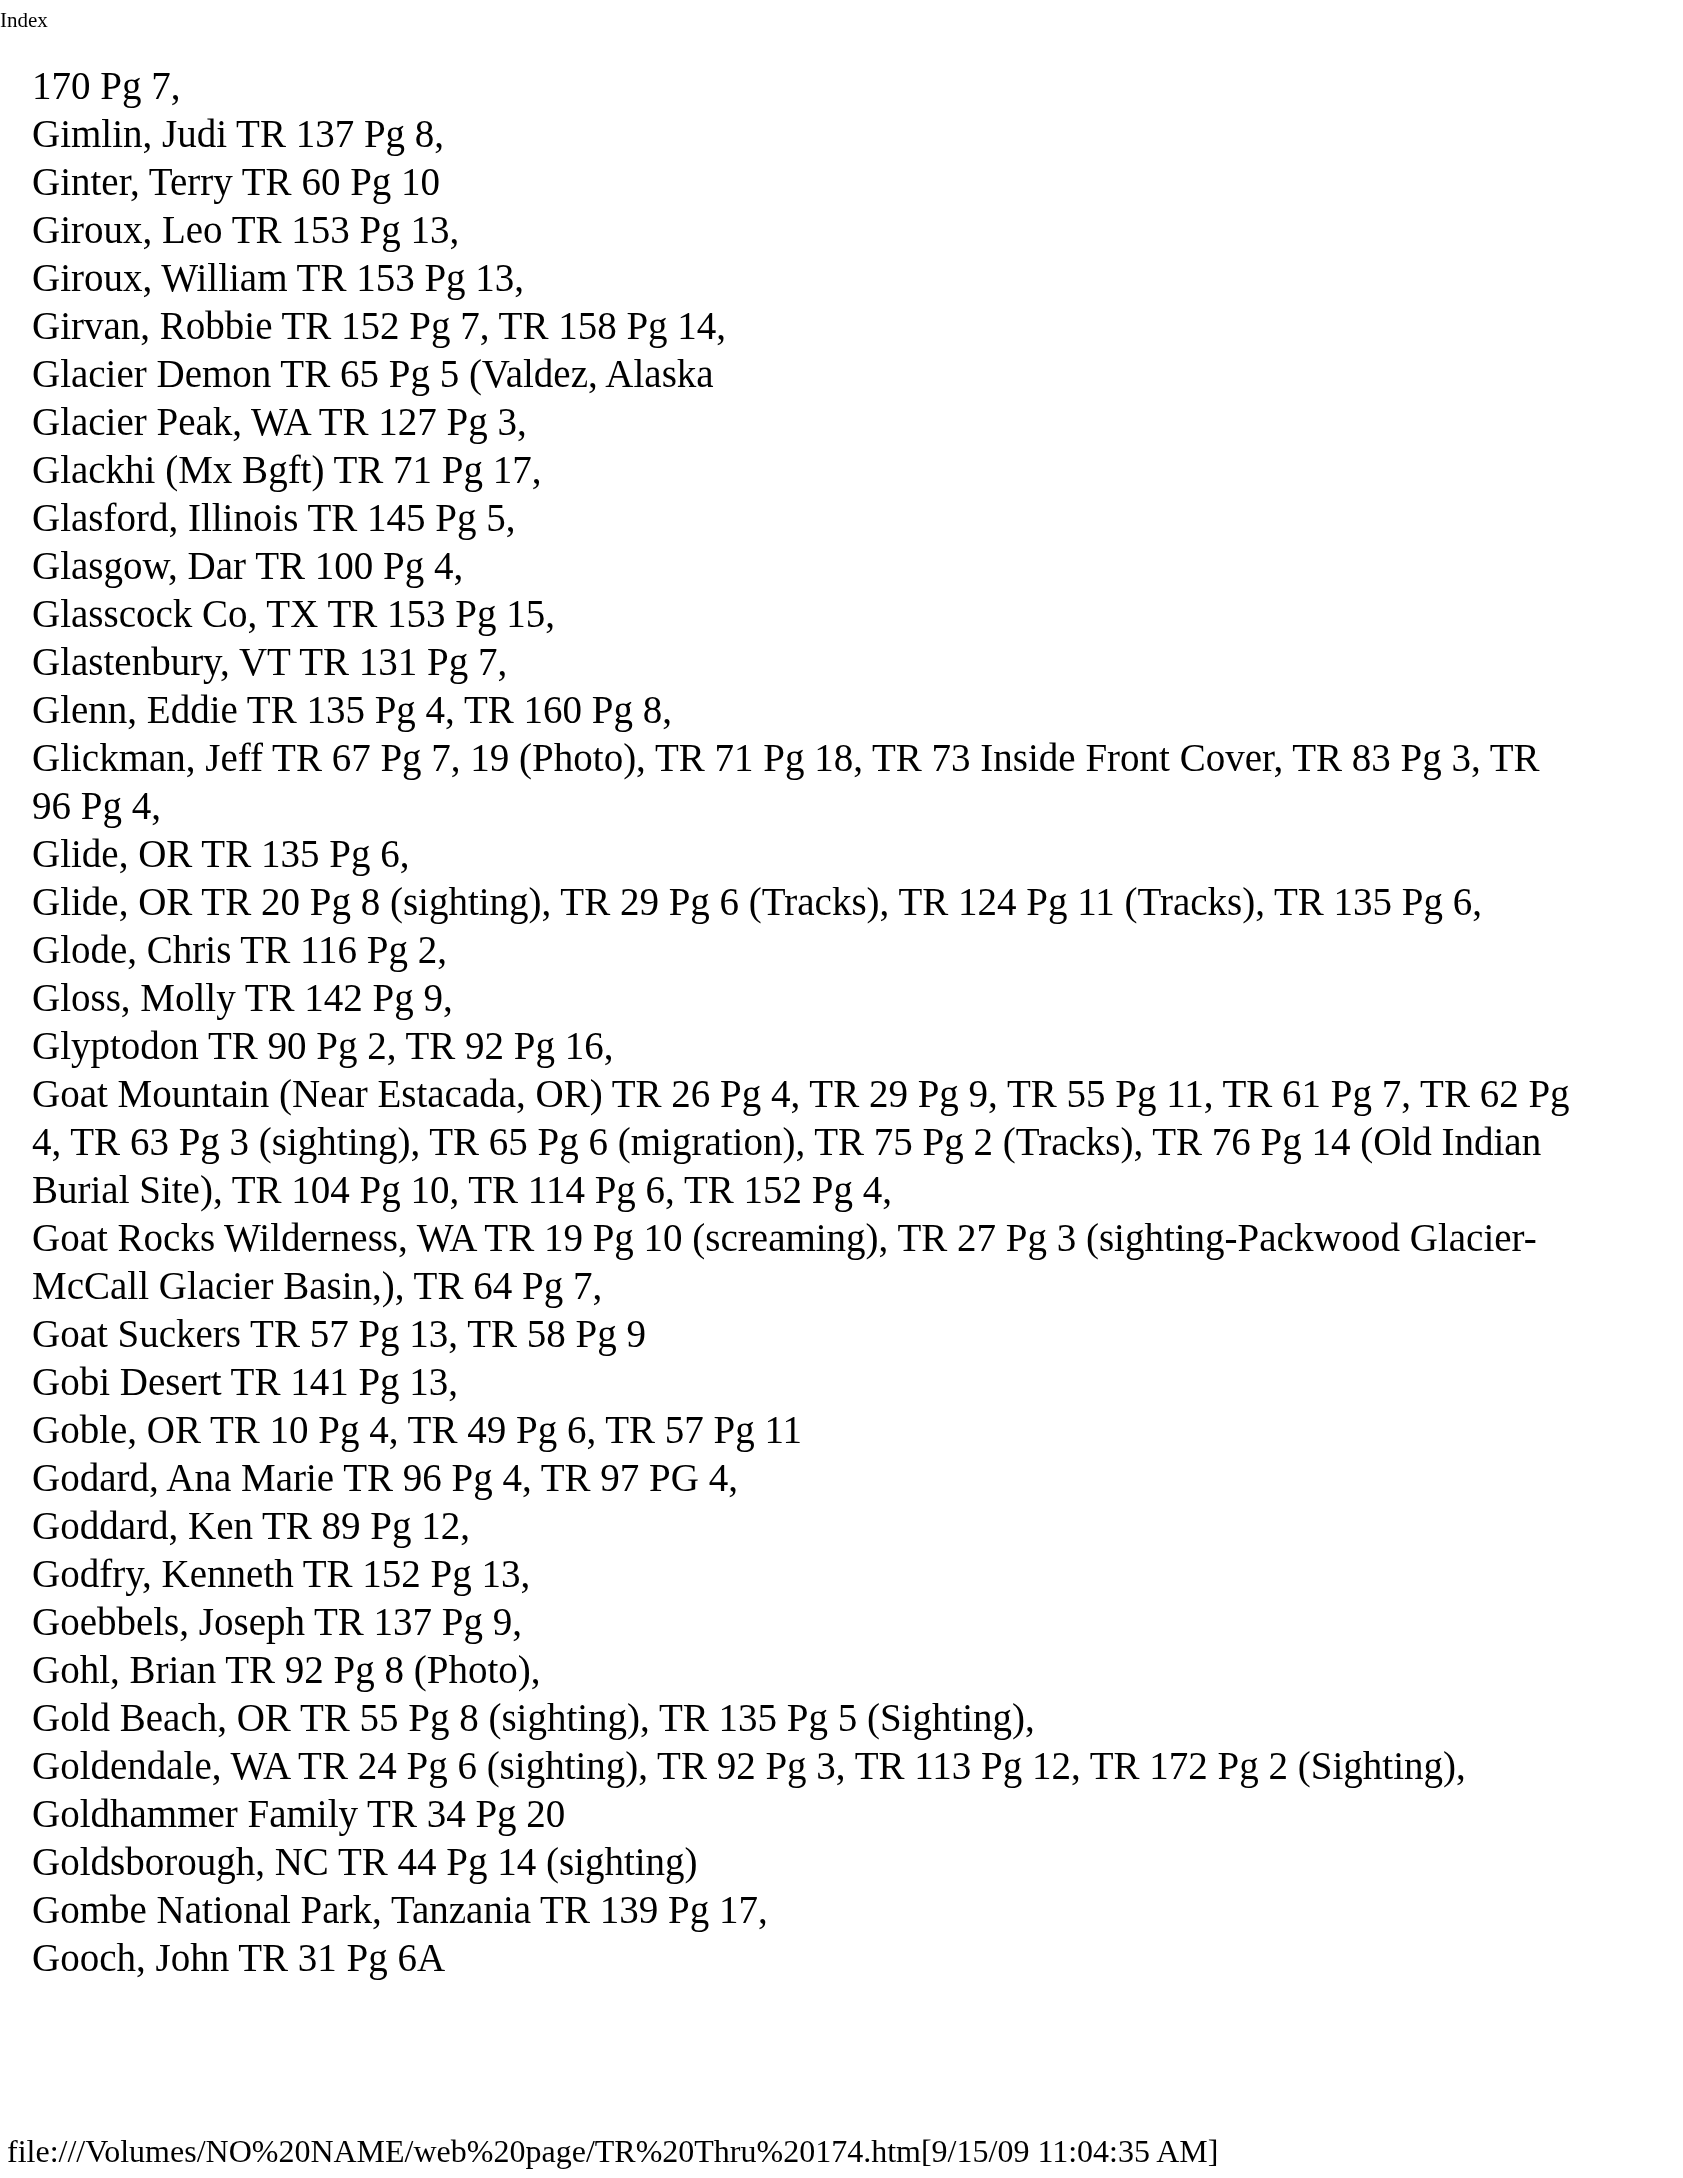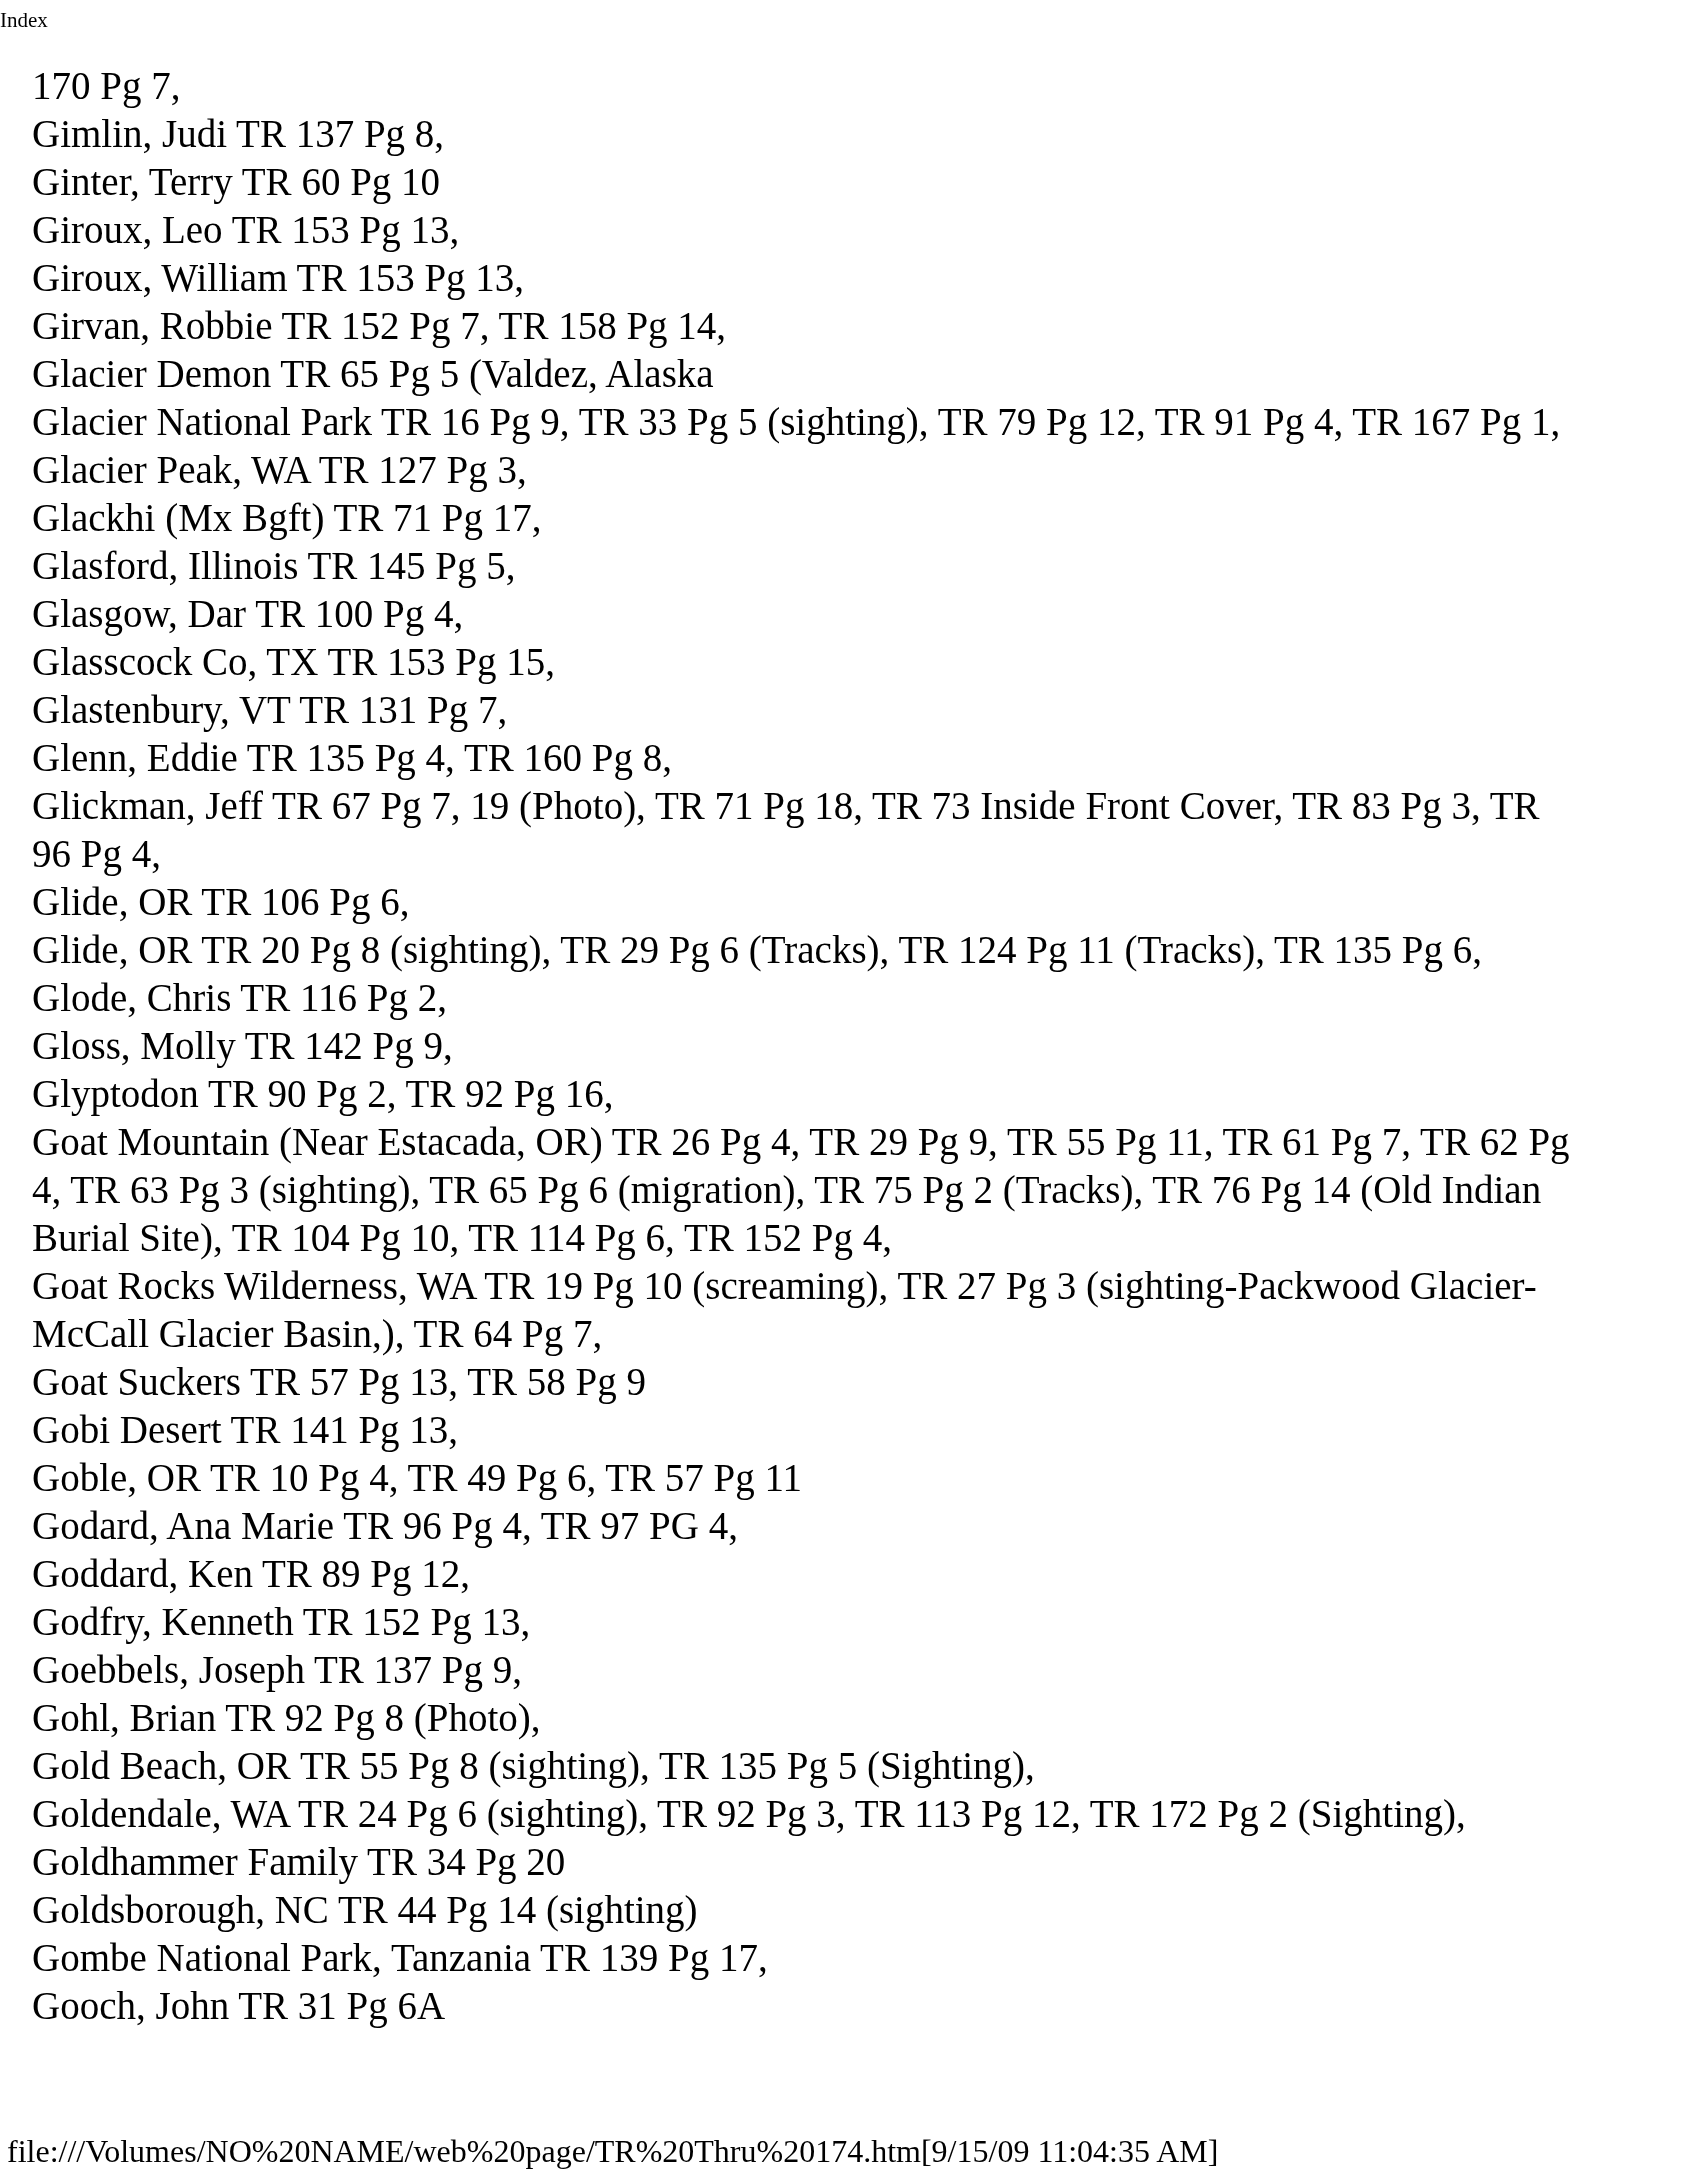--- a/index.html
+++ b/index.html
@@ -50,31 +50,30 @@
 <div class="print-header">Index</div>
 
 <div class="index-list">
     <div class="index-line">170 Pg 7,</div>
     <div class="index-line">Gimlin, Judi TR 137 Pg 8,</div>
     <div class="index-line">Ginter, Terry TR 60 Pg 10</div>
     <div class="index-line">Giroux, Leo TR 153 Pg 13,</div>
     <div class="index-line">Giroux, William TR 153 Pg 13,</div>
     <div class="index-line">Girvan, Robbie TR 152 Pg 7, TR 158 Pg 14,</div>
     <div class="index-line">Glacier Demon TR 65 Pg 5 (Valdez, Alaska</div>
-    <div class="index-line">Glacier National Park TR 16 Pg 9, TR 33 Pg 5 (sighting), TR 79 Pg 12, TR 91 Pg 4, TR 167 Pg 1,</div>
     <div class="index-line">Glacier Peak, WA TR 127 Pg 3,</div>
     <div class="index-line">Glackhi (Mx Bgft) TR 71 Pg 17,</div>
     <div class="index-line">Glasford, Illinois TR 145 Pg 5,</div>
     <div class="index-line">Glasgow, Dar TR 100 Pg 4,</div>
     <div class="index-line">Glasscock Co, TX TR 153 Pg 15,</div>
     <div class="index-line">Glastenbury, VT TR 131 Pg 7,</div>
     <div class="index-line">Glenn, Eddie TR 135 Pg 4, TR 160 Pg 8,</div>
     <div class="index-line">Glickman, Jeff TR 67 Pg 7, 19 (Photo), TR 71 Pg 18, TR 73 Inside Front Cover, TR 83 Pg 3, TR</div>
     <div class="index-line">96 Pg 4,</div>
-    <div class="index-line">Glide, OR TR 106 Pg 6,</div>
+    <div class="index-line">Glide, OR TR 135 Pg 6,</div>
     <div class="index-line">Glide, OR TR 20 Pg 8 (sighting), TR 29 Pg 6 (Tracks), TR 124 Pg 11 (Tracks), TR 135 Pg 6,</div>
     <div class="index-line">Glode, Chris TR 116 Pg 2,</div>
     <div class="index-line">Gloss, Molly TR 142 Pg 9,</div>
     <div class="index-line">Glyptodon TR 90 Pg 2, TR 92 Pg 16,</div>
     <div class="index-line">Goat Mountain (Near Estacada, OR) TR 26 Pg 4, TR 29 Pg 9, TR 55 Pg 11, TR 61 Pg 7, TR 62 Pg</div>
     <div class="index-line">4, TR 63 Pg 3 (sighting), TR 65 Pg 6 (migration), TR 75 Pg 2 (Tracks), TR 76 Pg 14 (Old Indian</div>
     <div class="index-line">Burial Site), TR 104 Pg 10, TR 114 Pg 6, TR 152 Pg 4,</div>
     <div class="index-line">Goat Rocks Wilderness, WA TR 19 Pg 10 (screaming), TR 27 Pg 3 (sighting-Packwood Glacier-</div>
     <div class="index-line">McCall Glacier Basin,), TR 64 Pg 7,</div>
     <div class="index-line">Goat Suckers TR 57 Pg 13, TR 58 Pg 9</div>

